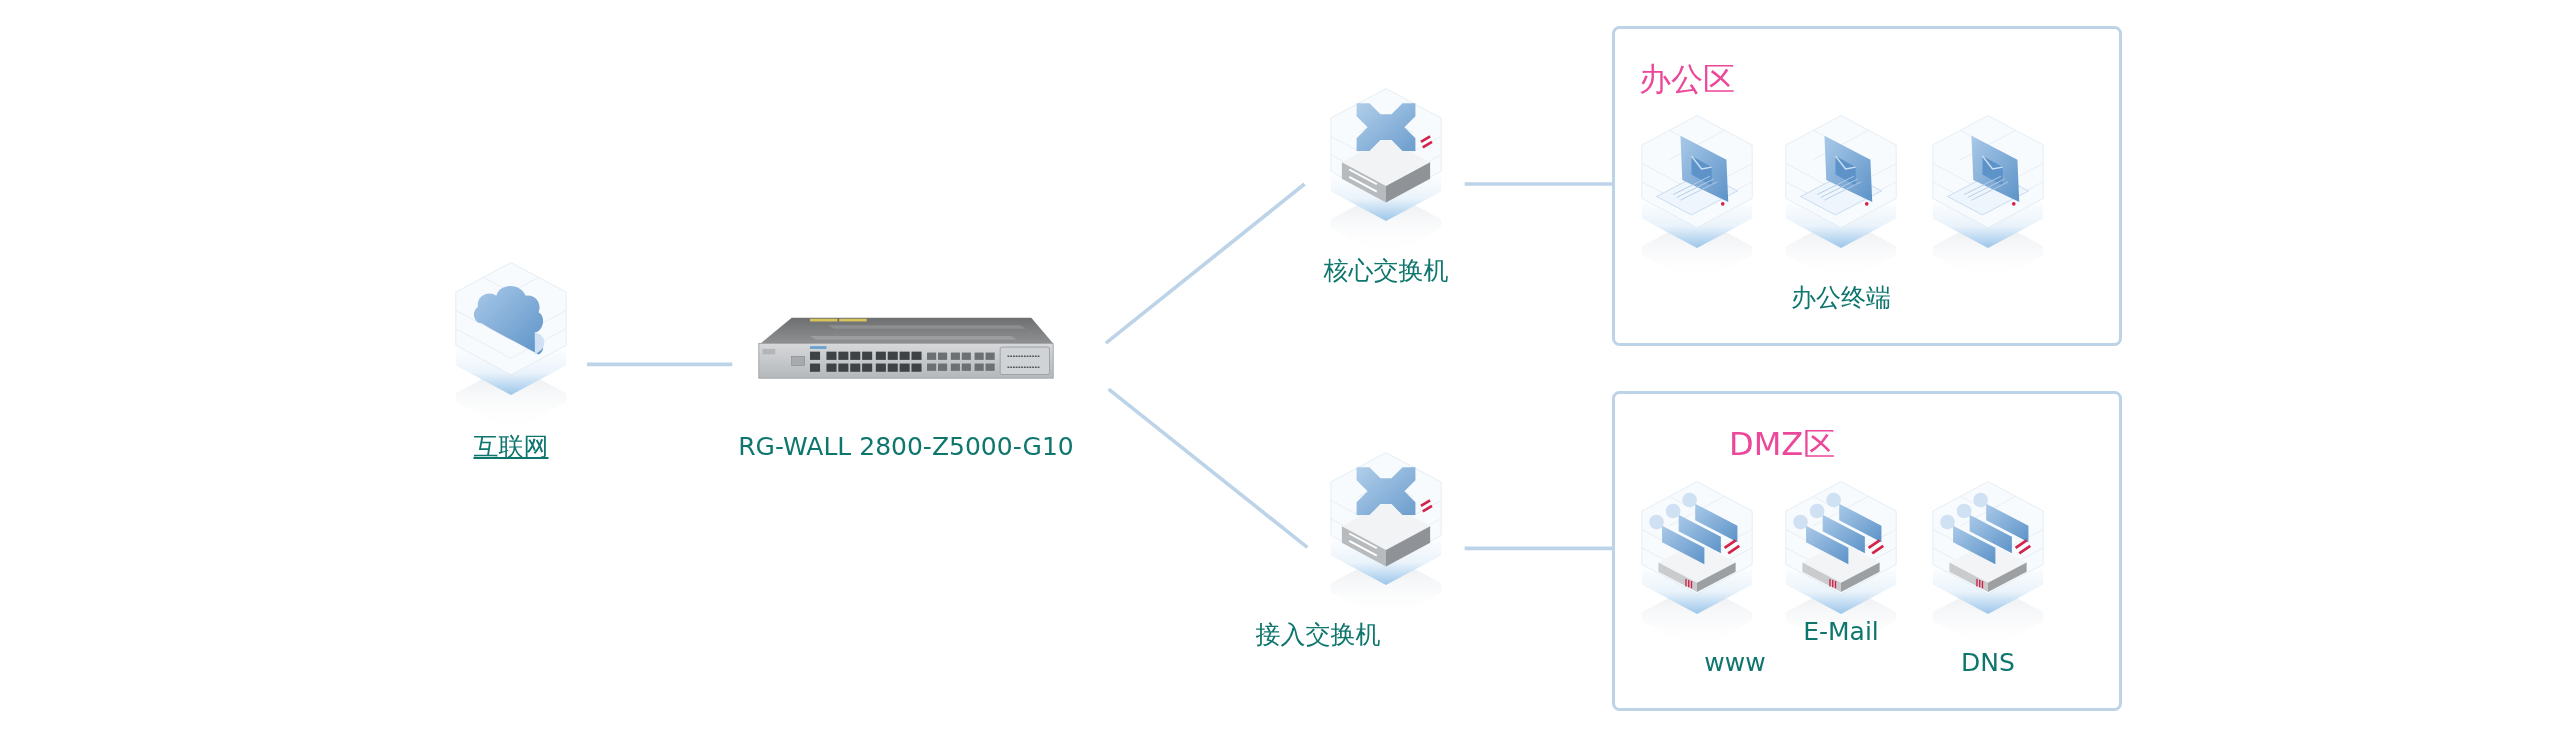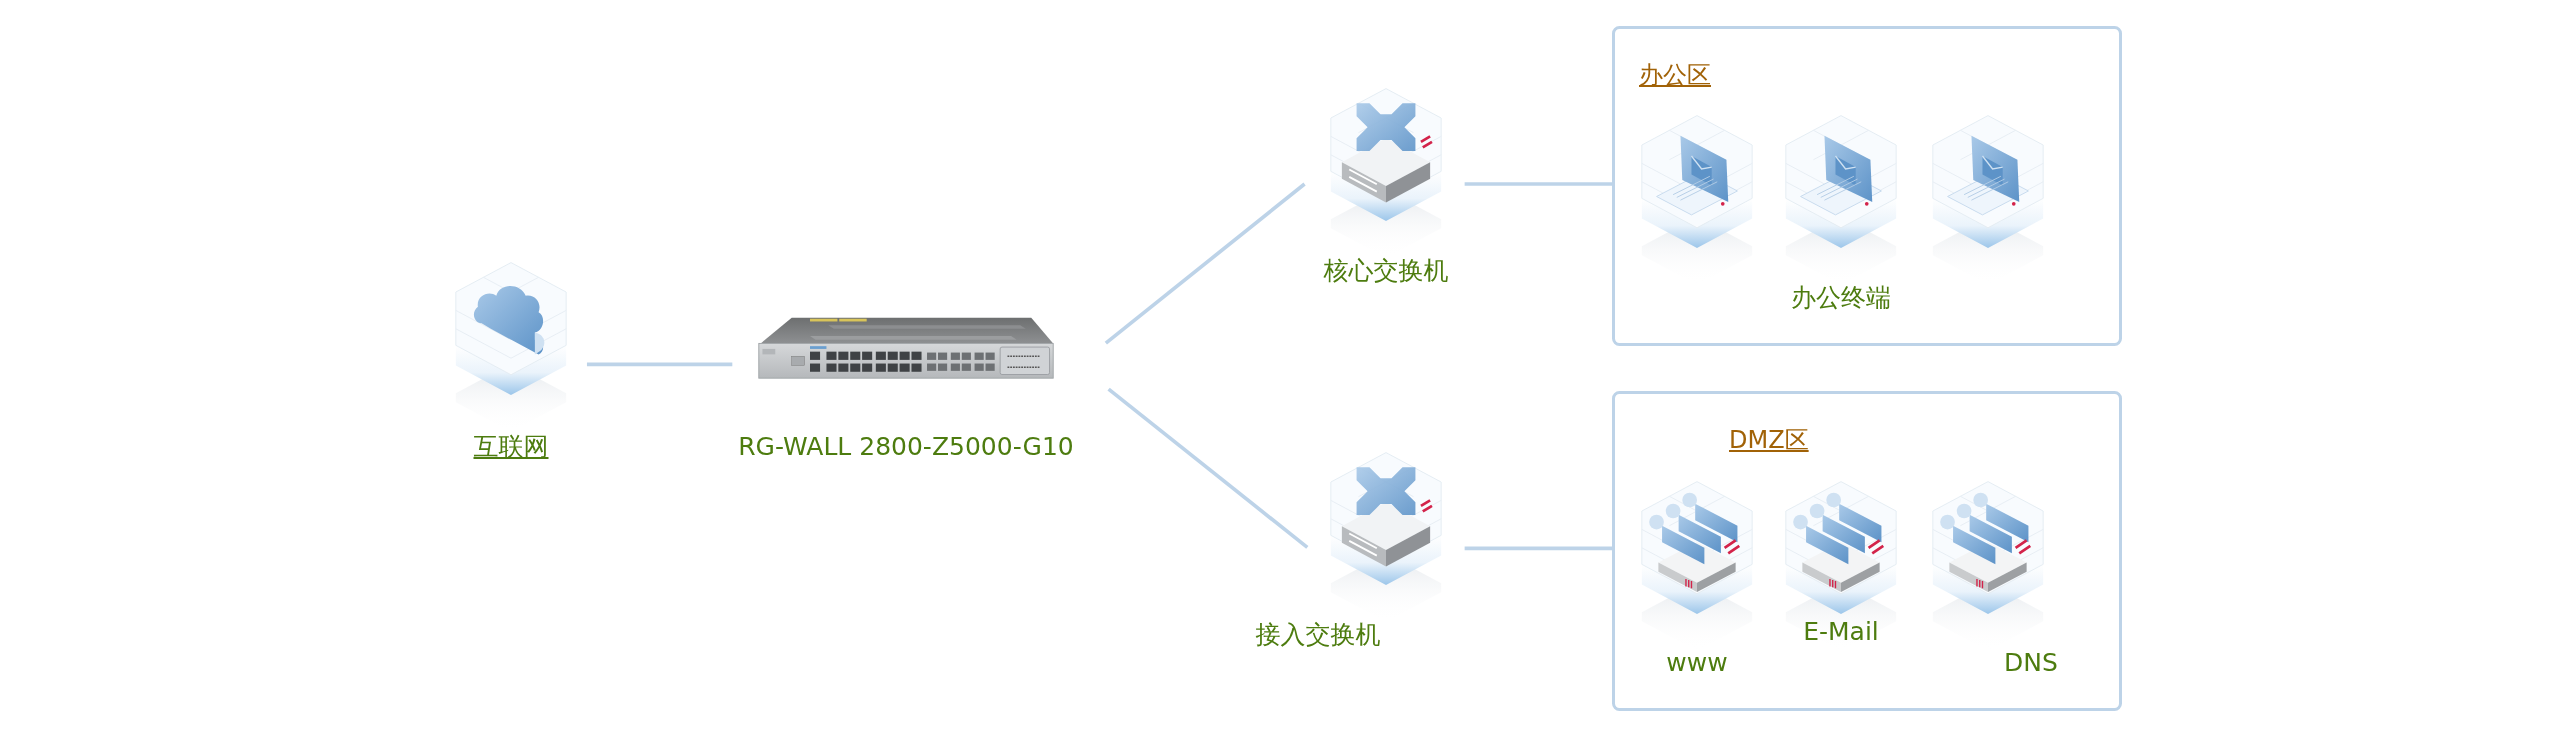--- a/index.html
+++ b/index.html
@@ -1,21 +1,21 @@
 <!DOCTYPE html>
 <html style="font-size:14.7px"><head>
 <meta charset="utf-8">
 <style>
   html, body { margin: 0; padding: 0; background: #ffffff; }
   body { width: 2576px; height: 736px; position: relative; overflow: hidden;
          font-family: "DejaVu Sans", "Liberation Sans", sans-serif; }
   .abs { position: absolute; }
-  .label { position: absolute; color: #4d7c0f; font-size: 25px; white-space: nowrap;
+  .label { position: absolute; color: #0f766e; font-size: 25px; white-space: nowrap;
            transform: translateX(-50%); line-height: 1; }
-  .zone-title { position: absolute; color: #a16207; font-size: 24px; white-space: nowrap; line-height: 1; text-decoration: underline; }
+  .zone-title { position: absolute; color: #ec4899; font-size: 32px; white-space: nowrap; line-height: 1; }
   .zone { position: absolute; border: 3.7px solid #bdd3e8; border-radius: 7.4px; box-sizing: border-box; background: #fff; }
   svg.links { position: absolute; left: 0; top: 0; }
   .icon { position: absolute; }
 </style>
 </head>
 <body>
 
 <svg width="0" height="0" style="position:absolute">
   <defs>
     <linearGradient id="tileGrad" x1="0" y1="0" x2="0" y2="1">
@@ -233,16 +233,16 @@
     <path d="M24 56 L70 80 L70 98 L24 74 Z" fill="url(#blueObj)"></path>
     <path d="M42 44 L88 68 L88 86 L42 62 Z" fill="url(#blueObj)"></path>
     <path d="M60 32 L106 56 L106 74 L60 50 Z" fill="url(#blueObj)"></path>
     <circle cx="18" cy="52" r="8" fill="#cfe1f2"></circle>
     <circle cx="36" cy="40" r="8" fill="#cfe1f2"></circle>
     <circle cx="54" cy="28" r="8" fill="#cfe1f2"></circle>
     <path d="M92 80 L104 72 M96 86 L108 78" stroke="#d3234a" stroke-width="3"></path>
   </svg>
 </div>
 
-<div class="label" style="left:1697px;top:650px;">www</div>
+<div class="label" style="left:1735px;top:650px;">www</div>
 <div class="label" style="left:1841px;top:619px;">E-Mail</div>
-<div class="label" style="left:1988px;top:650px;margin-left:43px;">DNS</div>
+<div class="label" style="left:1988px;top:650px;">DNS</div>
 
 
 </body></html>

